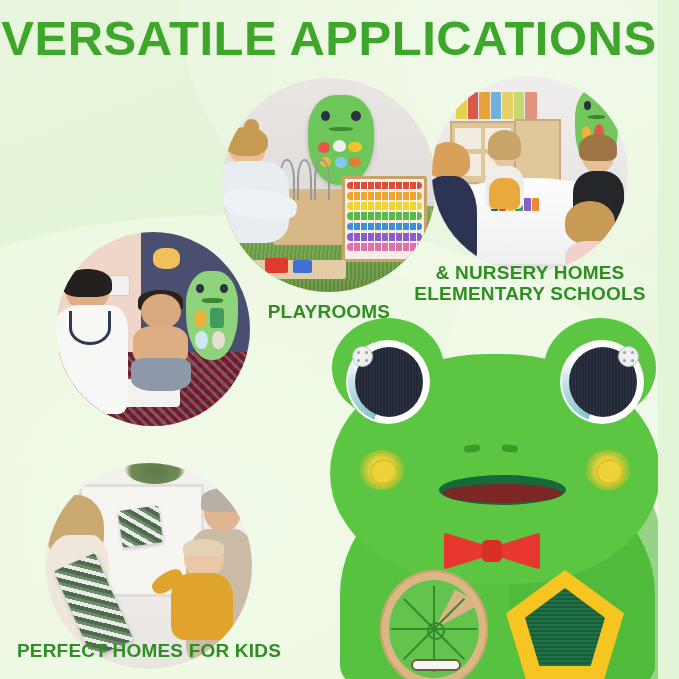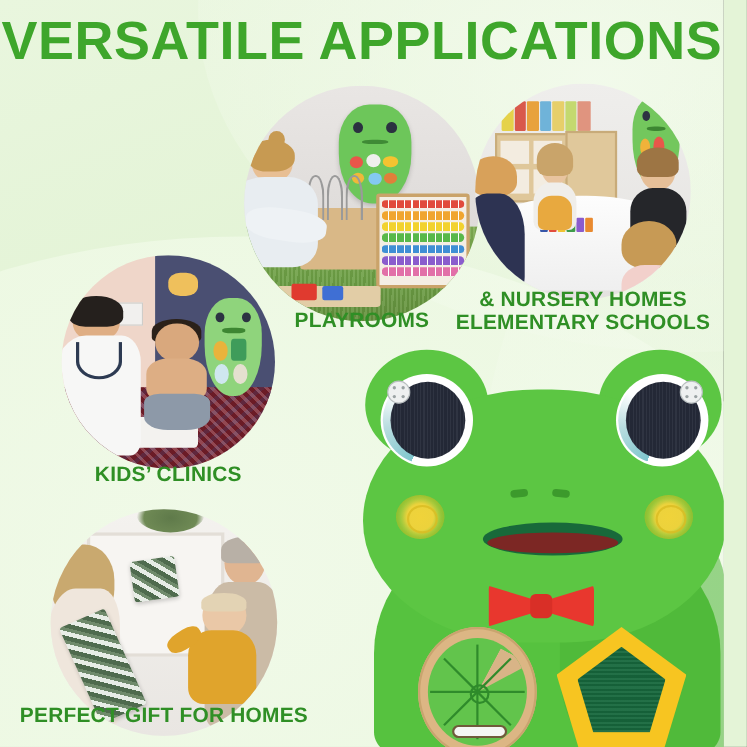--- a/index.html
+++ b/index.html
@@ -27,21 +27,21 @@
     color:#3ea62b;white-space:nowrap;}
 
   
   .photo{position:absolute;border-radius:50%;overflow:hidden;}
   .photo .inner{position:absolute;inset:0;}
   .caption{position:absolute;text-align:center;color:#2f8f25;
     font-size:19px;font-weight:bold;line-height:1.12;letter-spacing:.2px;}
 
   
   #ph-play{left:222px;top:78px;width:214px;height:214px;}
-  #cap-play{left:208px;top:281px;width:242px;text-align:center;}
+  #cap-play{left:208px;top:301px;width:242px;text-align:center;}
   
   #ph-school{left:432px;top:76px;width:196px;height:196px;}
   #cap-school{left:396px;top:262px;width:268px;}
   
   #ph-clinic{left:56px;top:232px;width:194px;height:194px;}
   #cap-clinic{left:48px;top:421px;width:210px;}
   
   #ph-gift{left:46px;top:463px;width:206px;height:206px;}
   #cap-gift{left:14px;top:640px;width:270px;}
 
@@ -412,21 +412,20 @@
       </div>
 
       <div class="cl-doc">
         <div class="head"></div>
         <div class="hair"></div>
         <div class="coat"></div>
         <div class="steth"></div>
       </div>
     </div>
   </div>
-  <div class="caption" id="cap-clinic">KIDS’ CLINICS</div>
 
   <div class="photo" id="ph-gift">
     <div class="inner">
       <div class="gf-wall"></div>
       <div class="gf-panel"></div>
       <div class="gf-wreath"></div>
 
       <div class="gf-dad">
         <div class="head"></div>
         <div class="hair"></div>
@@ -443,21 +442,21 @@
         <div class="head"></div>
         <div class="hair"></div>
         <div class="body"></div>
         <div class="arm"></div>
       </div>
 
       <div class="gf-box b1"></div>
       <div class="gf-box b2"></div>
     </div>
   </div>
-  <div class="caption" id="cap-gift">PERFECT GIFT FOR HOMES</div>
+  <div class="caption" id="cap-gift">PERFECT HOMES FOR KIDS</div>
 
   <div class="frog">
     <div class="frog-body"></div>
     <div class="frog-body-sh"></div>
     <div class="frog-neck"></div>
     <div class="frog-bump l"></div>
     <div class="frog-bump r"></div>
     <div class="frog-head"></div>
 
     <div class="eye-wrap l">

